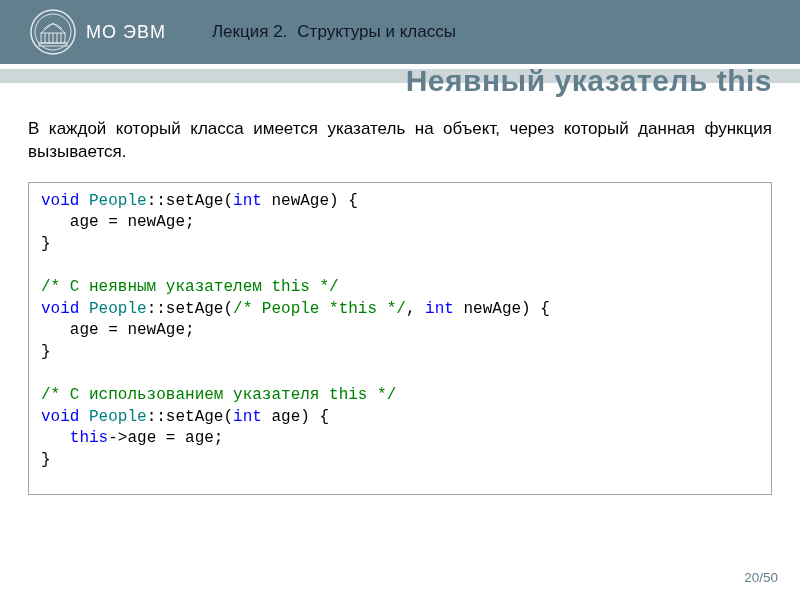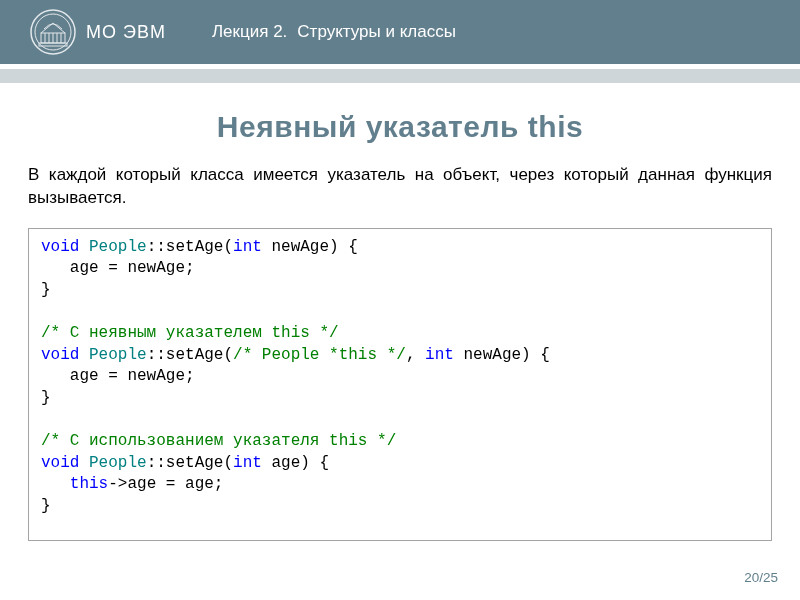--- a/index.html
+++ b/index.html
@@ -29,21 +29,21 @@
     width: 46px;
     height: 46px;
   }
   .logo-text {
     font-size: 18px;
     letter-spacing: 1px;
     font-weight: 400;
   }
   .lecture {
     font-size: 17px;
-    color: #ffffff;
+    color: #0f172a;
     margin-left: 6px;
   }
   .lecture .lnum { margin-right: 10px; }
   .header-rule {
     position: absolute;
     top: 64px;
     left: 0;
     width: 800px;
     height: 6px;
     background: #ffffff;
@@ -54,25 +54,24 @@
     left: 0;
     width: 800px;
     height: 14px;
     background: #cfd6da;
   }
   .body-area {
     position: relative;
     padding: 0 28px;
   }
   .title {
-    text-align: center;
+    text-align: right;
     color: #627f8d;
     font-size: 30px;
     font-weight: 700;
-    margin-top: 46px;
     letter-spacing: 0.5px;
   }
   .intro {
     margin-top: 20px;
     font-size: 17px;
     color: #000;
     line-height: 1.35;
     text-align: justify;
   }
   .codebox {
@@ -136,14 +135,14 @@
 <span>   age = newAge;</span>
 <span>}</span>
 <span></span>
 <span class="cm">/* C использованием указателя this */</span>
 <span class="kw">void </span><span class="ty">People</span><span>::setAge(</span><span class="kw">int</span><span> age) {</span>
 <span>   </span><span class="kw">this</span><span>-&gt;age = age;</span>
 <span>}</span></div>
 </div>
 
 <div class="footer">
-  <span>20</span><span>/</span><span>25</span>
+  <span>20</span><span>/</span><span>50</span>
 </div>
 
 </body></html>

